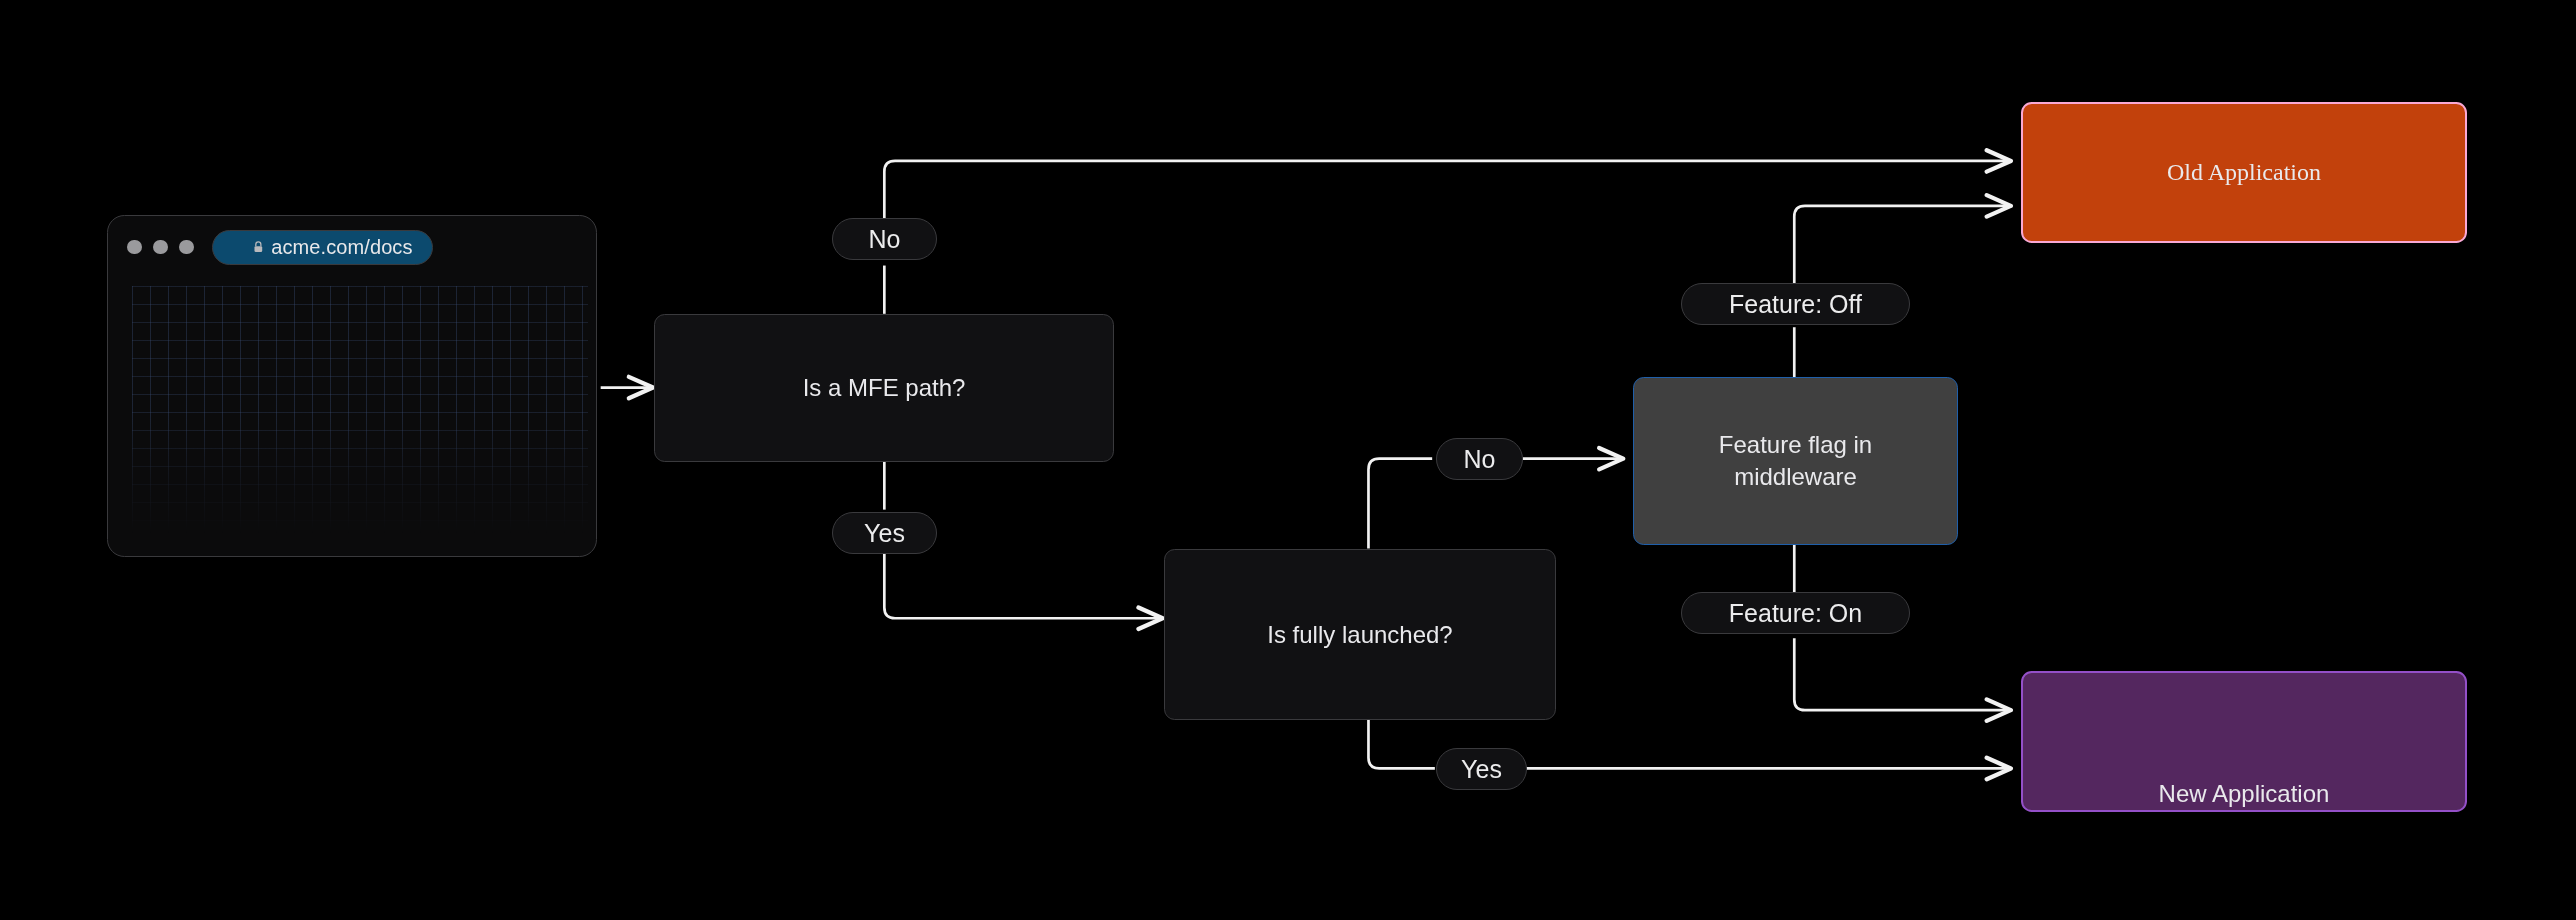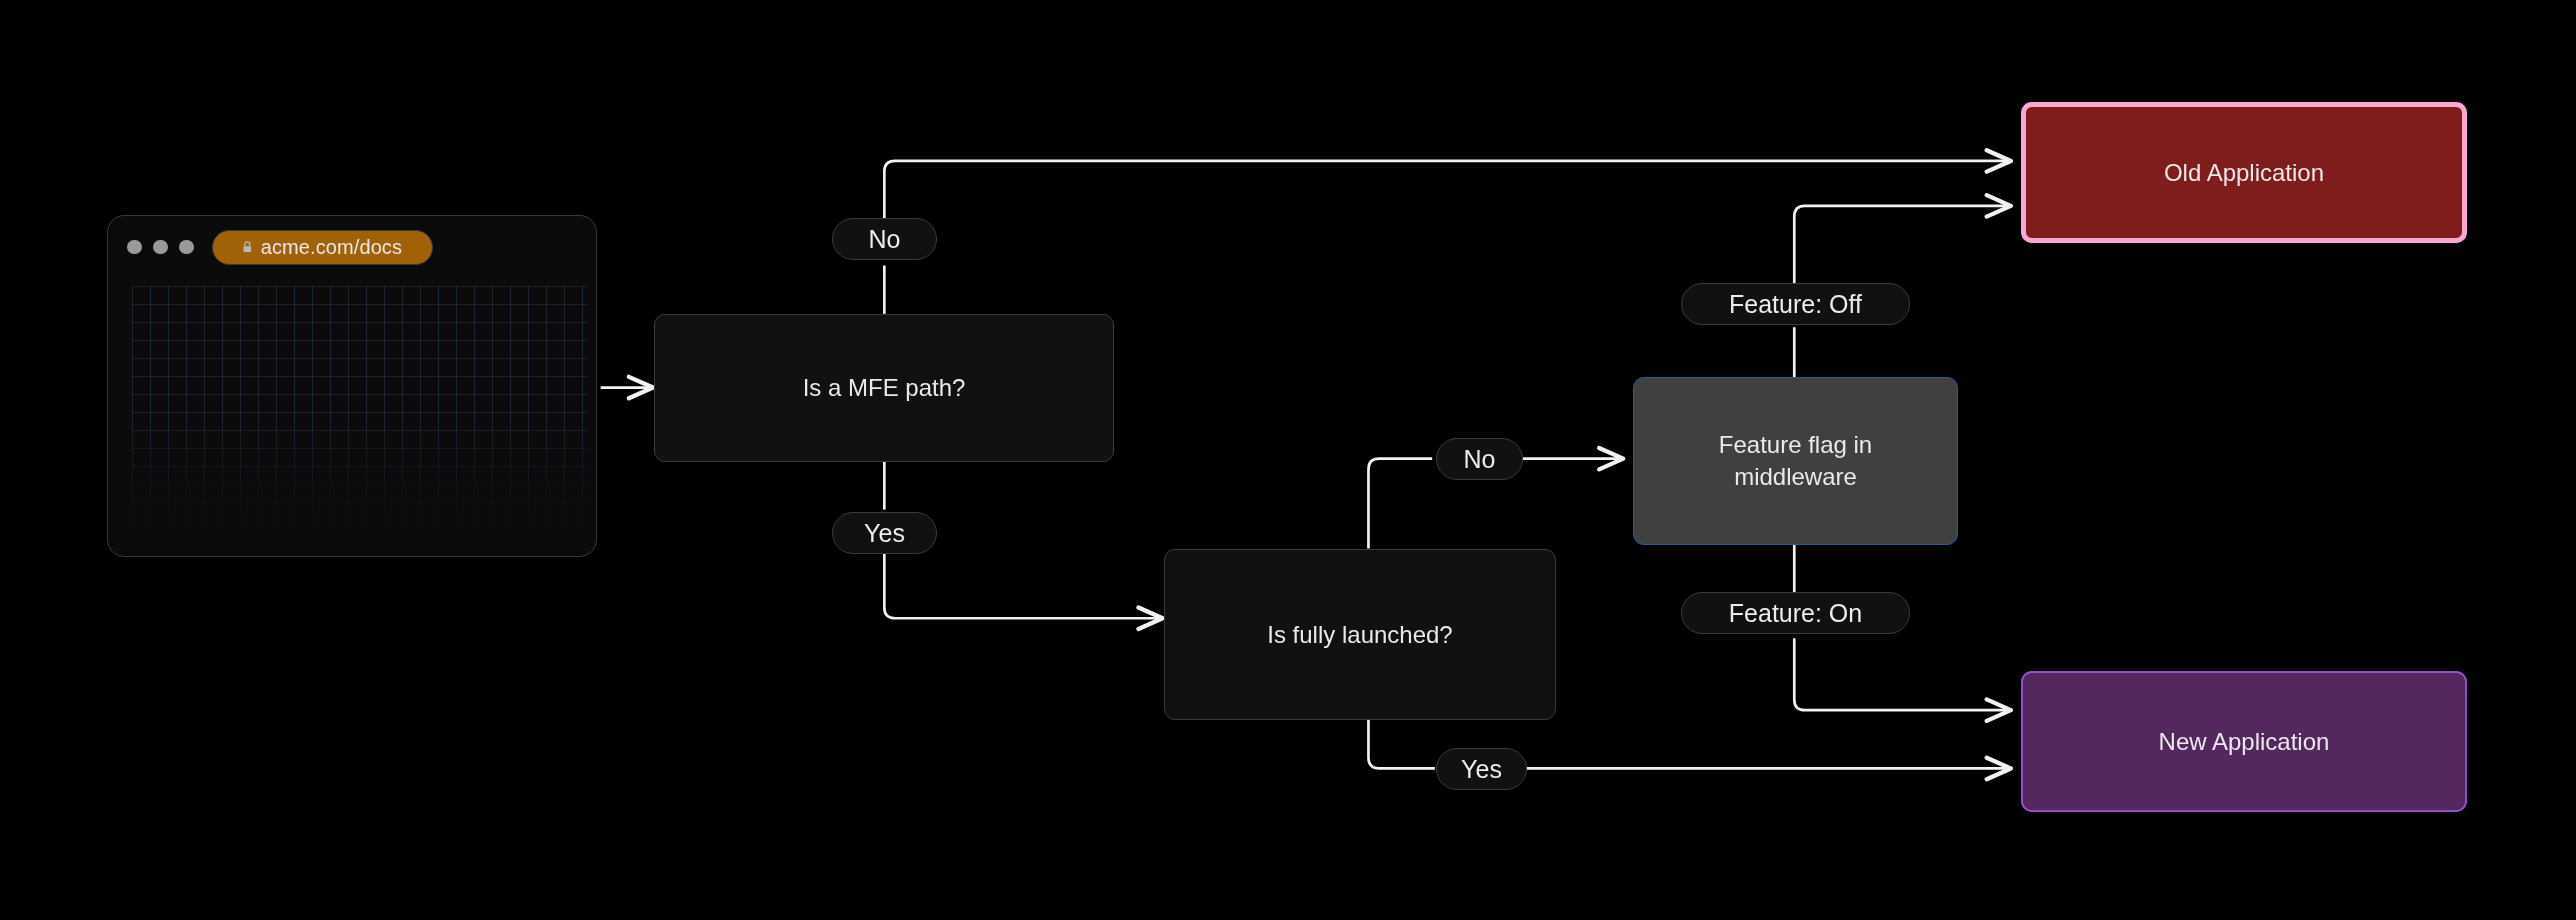--- a/index.html
+++ b/index.html
@@ -64,24 +64,24 @@
     height: 14.8px;
     border-radius: 50%;
     background: #9a9a9d;
   }
   .url-pill {
     margin-left: 17.4px;
     height: 35px;
     min-width: 221px;
     border: 1.3px solid #3a3a3d;
     border-radius: 17.4px;
-    background: #a16207;
-    display: flex;
-    align-items: center;
-    justify-content: center;
+    background: #0c4a6e;
+    display: flex;
+    align-items: center;
+    justify-content: flex-end;
     gap: 8px;
     padding: 0 19px;
     box-sizing: border-box;
   }
   .lock-icon {
     display: inline-block;
     width: 10.7px;
     height: 12px;
     flex: none;
   }
@@ -121,26 +121,28 @@
   }
   .node.decision {
     background: #111113;
     border: 1.3px solid #3a3a3d;
   }
   .node.process {
     background: #404040;
     border: 1.3px solid #1f5faa;
   }
   .node.terminal-old {
-    background: #7f1d1d;
-    border: 5px solid #f9a8d4;
+    background: #c2410c;
+    border: 2px solid #f9a8d4;
+    font-family: Liberation Serif, serif;
   }
   .node.terminal-new {
     background: #54275f;
     border: 2px solid #9450c8;
+    align-items: flex-end;
   }
 
   
   .pill {
     position: absolute;
     box-sizing: border-box;
     background: #111113;
     border: 1.3px solid #3a3a3d;
     border-radius: 670px;
     color: #ececed;

